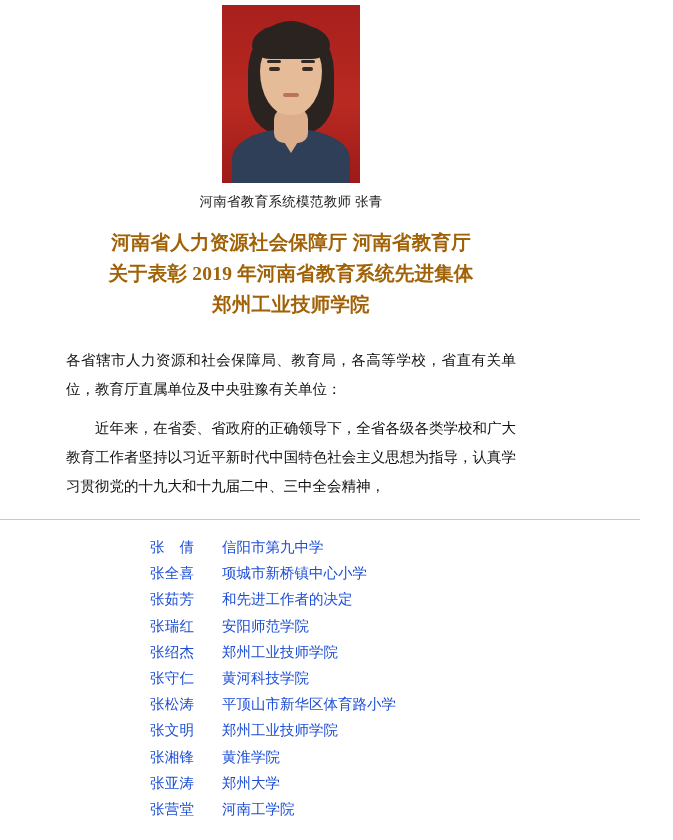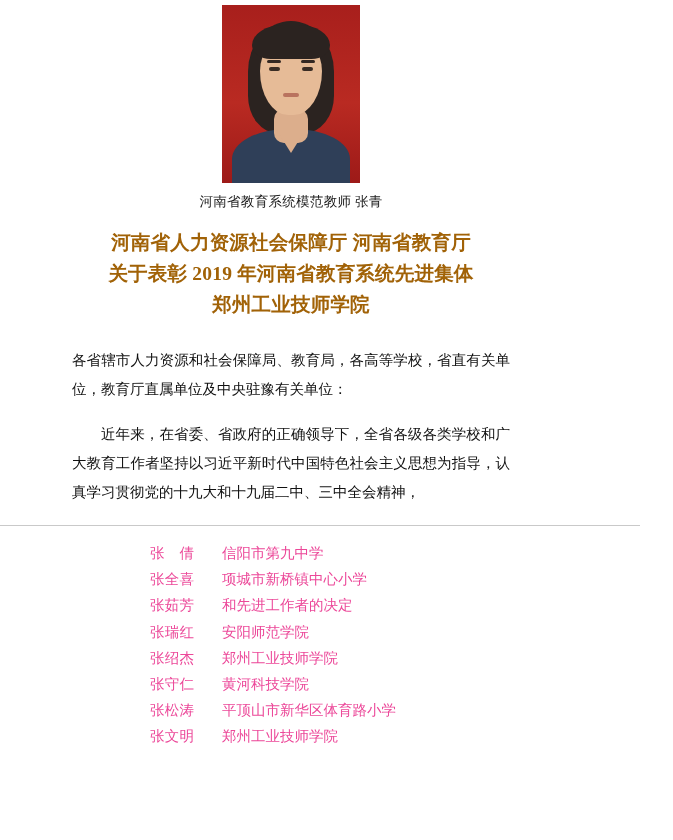--- a/index.html
+++ b/index.html
@@ -155,42 +155,42 @@
 
   .body-text {
     margin: 26px auto 0;
     width: 470px;
     font-size: 14.5px;
     line-height: 29px;
     text-align: justify;
     text-justify: inter-ideograph;
     color: #111111;
   }
-  .body-text p { margin: 16px; }
+  .body-text p { margin: 10px; }
   .body-text p.indent { text-indent: 2em; }
 
   .divider {
     margin: 18px auto 0;
     width: 640px;
     height: 1px;
     background: #c9c9c9;
   }
 
   .list {
     margin: 14px auto 0;
     width: 470px;
     padding-left: 94px;
     box-sizing: border-box;
   }
   .list-row {
     display: flex;
     align-items: baseline;
     font-size: 14.5px;
     line-height: 26.2px;
-    color: #ec4899;
+    color: #1d4ed8;
     white-space: nowrap;
   }
   .list-row .name {
     width: 72px;
     flex: 0 0 72px;
     letter-spacing: 0.2px;
   }
   .list-row .org {
     flex: 1 1 auto;
   }
@@ -258,15 +258,27 @@
       <span class="org">黄河科技学院</span>
     </div>
     <div class="list-row">
       <span class="name">张松涛</span>
       <span class="org">平顶山市新华区体育路小学</span>
     </div>
     <div class="list-row">
       <span class="name">张文明</span>
       <span class="org">郑州工业技师学院</span>
     </div>
+    <div class="list-row">
+      <span class="name">张湘锋</span>
+      <span class="org">黄淮学院</span>
+    </div>
+    <div class="list-row">
+      <span class="name">张亚涛</span>
+      <span class="org">郑州大学</span>
+    </div>
+    <div class="list-row">
+      <span class="name">张营堂</span>
+      <span class="org">河南工学院</span>
+    </div>
   </div>
 
 </div>
 
 </body></html>

